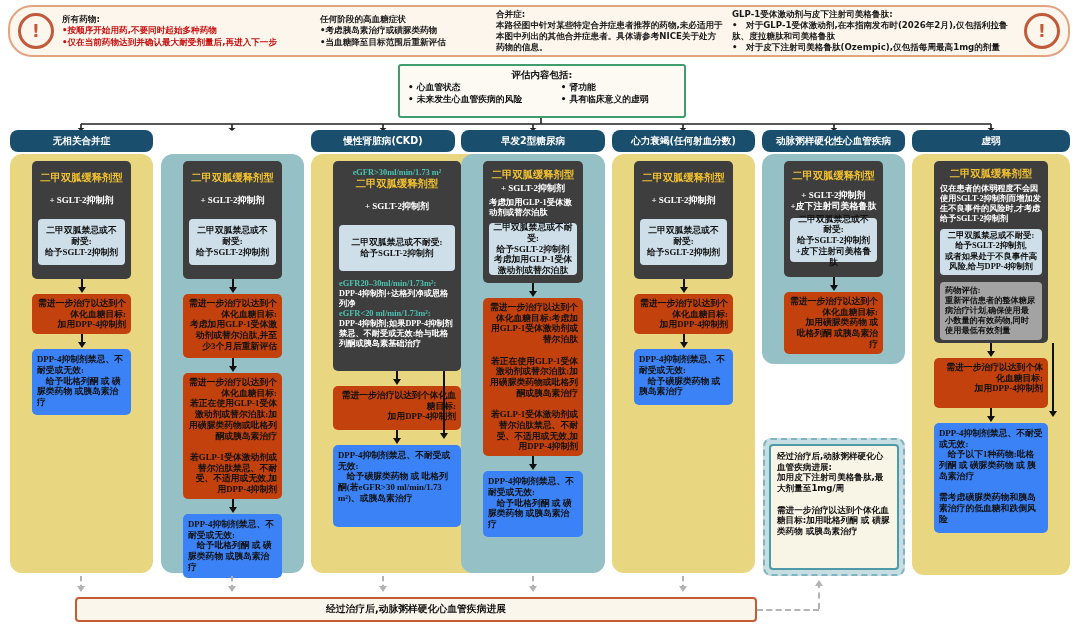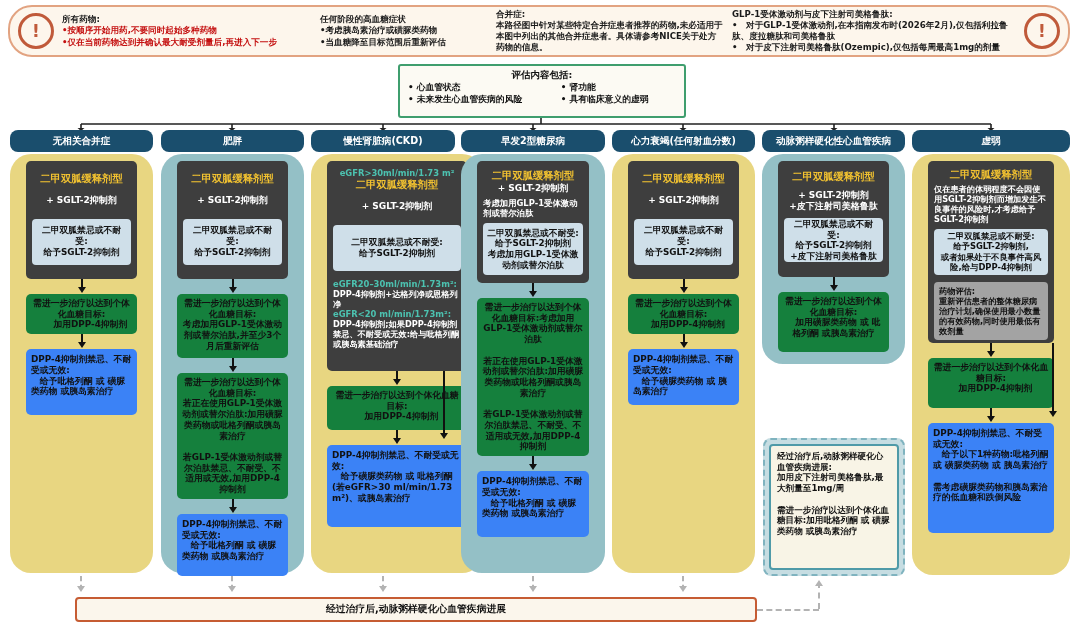--- a/index.html
+++ b/index.html
@@ -22,36 +22,36 @@
   
   .assess{position:absolute;left:398px;top:64px;width:288px;height:54px;background:#fcfaf3;
           border:2px solid #3f9e6e;border-radius:3px;box-sizing:border-box;padding:3px 8px;}
   .assess .ti{text-align:center;font-size:9.5px;}
   .assess .grid{display:grid;grid-template-columns:57% 43%;font-size:8.8px;line-height:1.35;}
   
   .fan{position:absolute;left:0;top:118px;width:1080px;height:13px;pointer-events:none;}
   
   .colhead{position:absolute;top:130px;height:22px;background:#1a4e6d;color:#fff;border-radius:8px;
            display:flex;align-items:center;justify-content:center;font-size:9.6px;box-sizing:border-box;}
-  .col{position:absolute;top:154px;border-radius:21px;box-sizing:border-box;padding:7px 16px;
-       display:flex;flex-direction:column;}
+  .col{position:absolute;top:154px;border-radius:12px;box-sizing:border-box;padding:7px 22px;
+       display:flex;flex-direction:column;font-family:Liberation Serif, serif;}
   .col.yellow{background:#e8d681;}
   .col.teal{background:#94c0c6;}
   .bx{box-sizing:border-box;border-radius:5px;font-size:8.8px;line-height:1.22;flex:0 0 auto;}
   .dark{background:#3e3e3e;color:#fff;display:flex;flex-direction:column;align-items:center;
         padding:5px 6px;text-align:center;}
   .dark .ti{color:#f2c230;font-size:10.3px;}
   .dark .sub{margin-top:10px;font-size:9px;}
   .egfr{color:#4cc2b0;font-size:8.4px;}
   .darkleft{width:100%;text-align:left;font-size:8.2px;line-height:1.22;margin-top:8px;}
   .contra{background:#cfdfe9;color:#111;border-radius:4px;width:100%;display:flex;align-items:center;
           justify-content:center;text-align:center;padding:3px 4px;box-sizing:border-box;margin-top:13px;}
   .cream{background:#a3a3a3;color:#111;border-radius:4px;width:100%;text-align:left;
          padding:4px 5px;box-sizing:border-box;font-size:8.2px;margin-top:7px;}
-  .green{background:#15803d;padding:4px 5px;text-align:center;}
+  .green{background:#c2410c;padding:4px 5px;text-align:right;}
   .pink{background:#3b82f6;padding:5px 5px;text-align:left;}
   
   .arr{position:relative;height:15px;width:100%;flex:0 0 auto;}
   .arr::before{content:"";position:absolute;left:50%;top:0;width:2px;height:9px;background:#111;margin-left:-1px;}
   .arr::after{content:"";position:absolute;left:50%;top:8px;margin-left:-4px;border:4px solid transparent;border-top:6px solid #111;}
   
   .bypass{position:absolute;width:0;border-left:2px solid #111;}
   .bypass::after{content:"";position:absolute;left:-5px;bottom:-6px;border:4px solid transparent;border-top:6px solid #111;}
   
   .dash-v{position:absolute;width:0;border-left:2px dashed #b3b3b3;}
@@ -114,21 +114,20 @@
         <polygon points="228.5,10 235.5,10 232,13"></polygon>
       <polygon points="379.5,10 386.5,10 383,13"></polygon>
         <polygon points="529.5,10 536.5,10 533,13"></polygon>
       <polygon points="679.5,10 686.5,10 683,13"></polygon>
         <polygon points="830.5,10 837.5,10 834,13"></polygon>
       <polygon points="987.5,10 994.5,10 991,13"></polygon>
     </g>
   </svg>
 
   <div class="colhead" style="left:10px;width:143px;">无相关合并症</div>
-  <div class="colhead" style="left:161px;width:143px;">肥胖</div>
   <div class="colhead" style="left:311px;width:144px;">慢性肾脏病(CKD)</div>
   <div class="colhead" style="left:461px;width:144px;">早发2型糖尿病</div>
   <div class="colhead" style="left:612px;width:143px;">心力衰竭(任何射血分数)</div>
   <div class="colhead" style="left:762px;width:143px;">动脉粥样硬化性心血管疾病</div>
   <div class="colhead" style="left:912px;width:158px;">虚弱</div>
 
   <div class="col yellow" style="left:10px;width:143px;height:419px;">
     <div class="bx dark" style="height:118px;">
       <div class="ti" style="margin-top:6px;">二甲双胍缓释剂型</div>
       <div class="sub">+ SGLT-2抑制剂</div>

